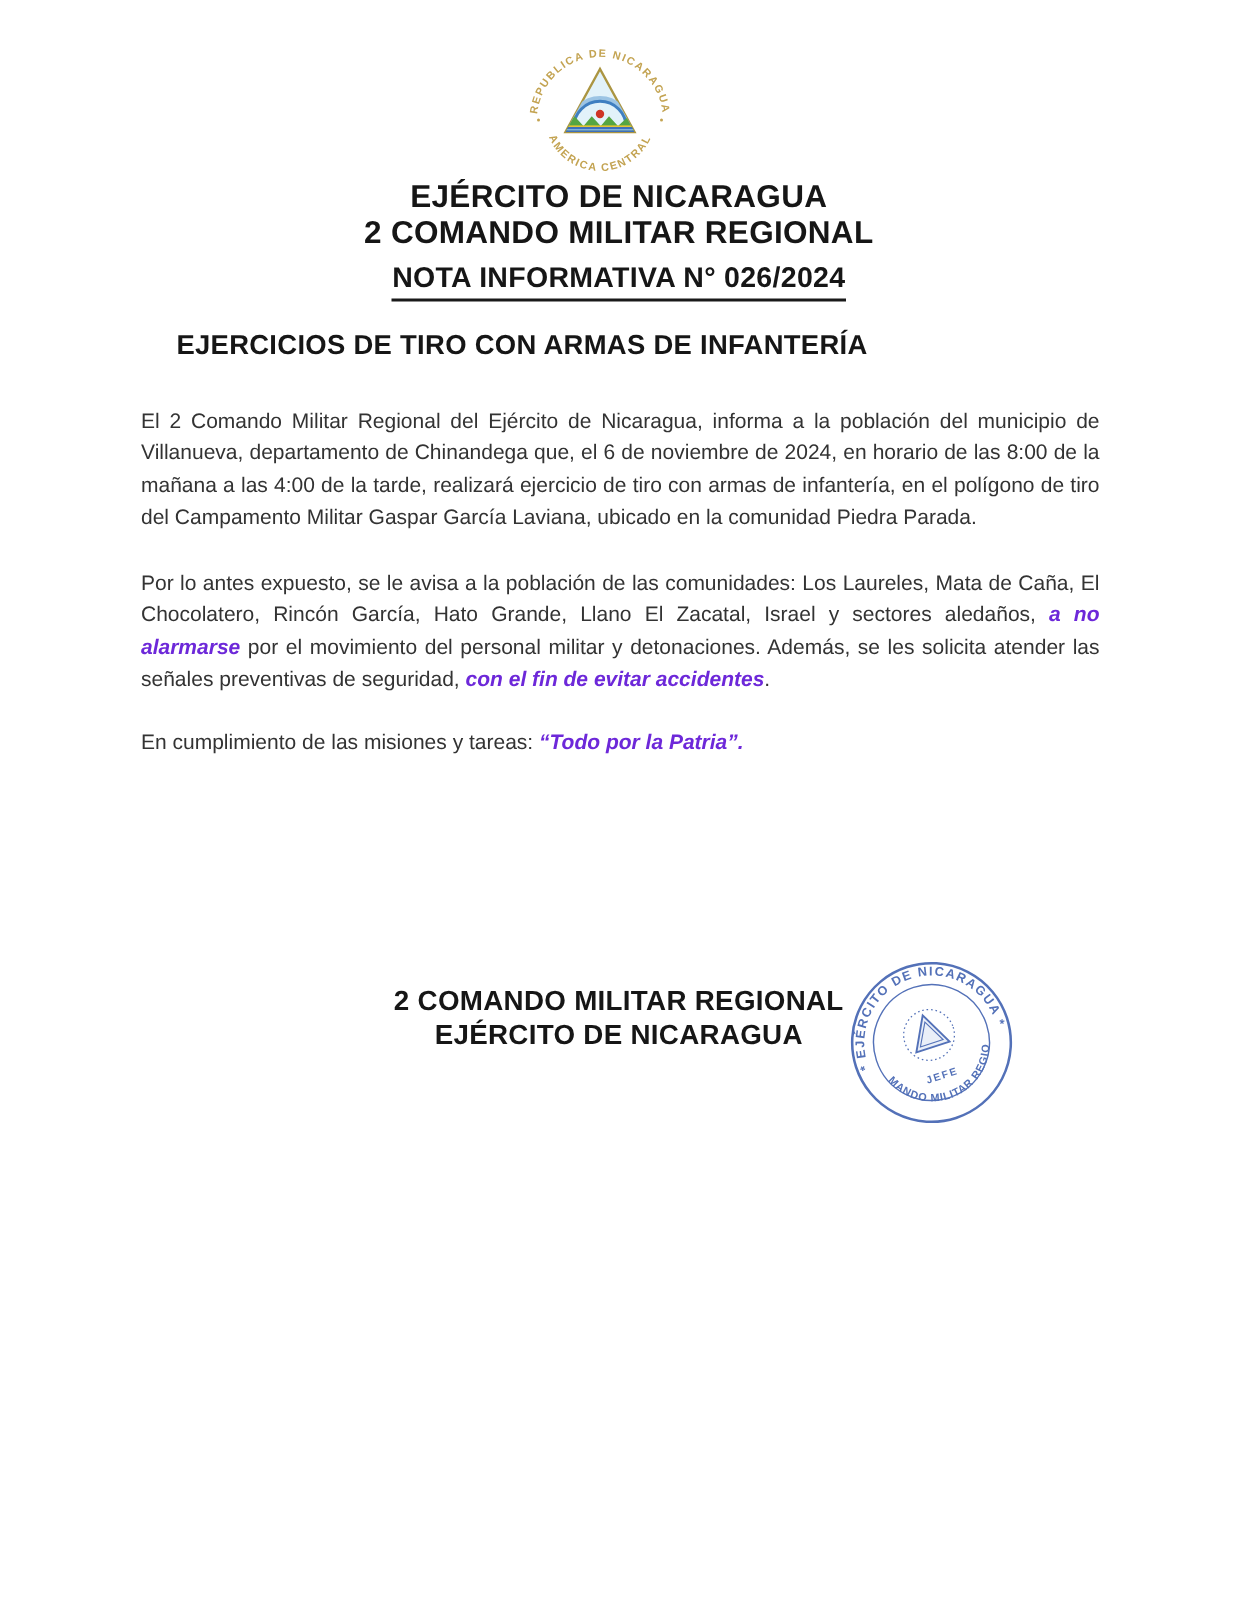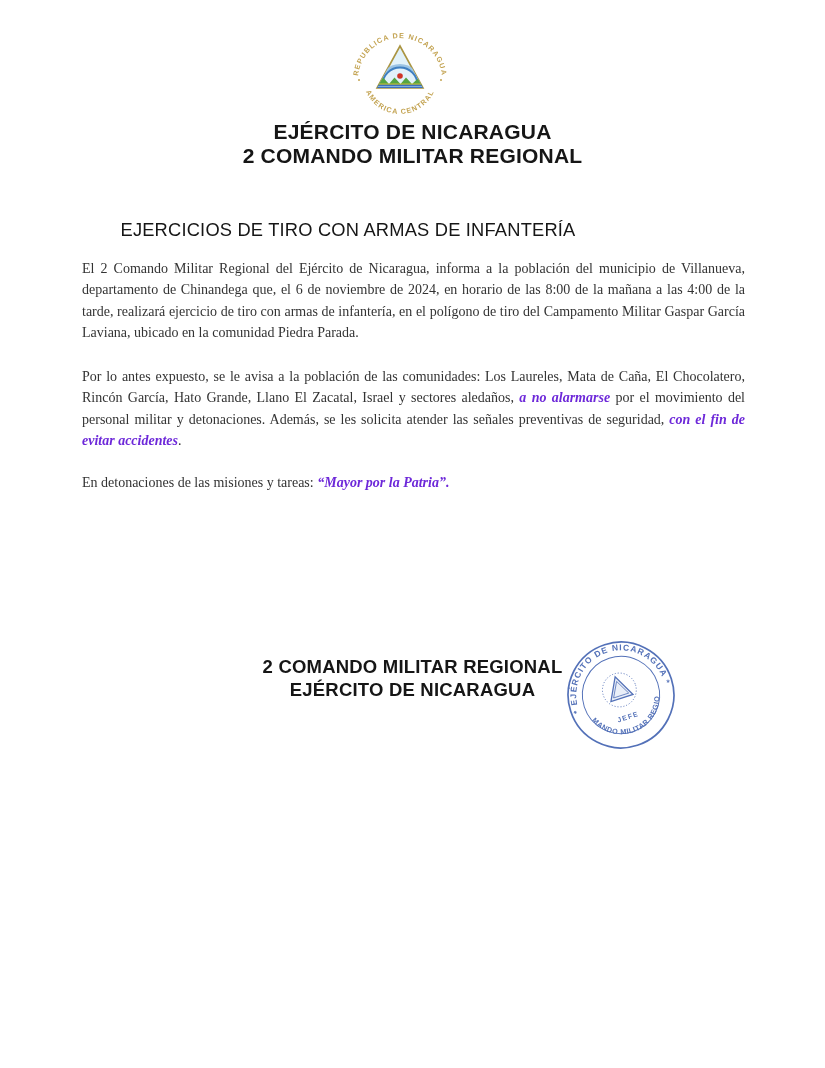--- a/index.html
+++ b/index.html
@@ -16,28 +16,28 @@
     position:absolute; top:120px; left:0; width:825px; text-align:center;
     font-size:21px; font-weight:bold; line-height:23.5px; color:#161616; letter-spacing:0.2px;
   }
   .note-number {
     position:absolute; top:175px; left:0; width:825px; text-align:center;
     font-size:19px; font-weight:bold; color:#161616; letter-spacing:0.2px;
   }
   .note-number .u { display:inline-block; border-bottom:2px solid #1a1a1a; padding-bottom:2px; }
   .subject {
     position:absolute; top:219px; left:0; width:696px; text-align:center;
-    font-size:18.3px; font-weight:normal; color:#161616; letter-spacing:0.2px;
+    font-size:18.3px; font-weight:bold; color:#161616; letter-spacing:0.2px;
   }
   
   .content {
     position:absolute; top:258px; left:82px; width:663px;
     font-size:14px; line-height:21.3px; text-align:justify; color:#333333;
   }
-  .content p { margin:0;font-family:Liberation Serif, serif; }
+  .content p { margin:12px; }
   .p1 { margin-bottom:23px !important; }
   .p2 { margin-bottom:21px !important; }
   .p3 { margin-bottom:16px !important; }
   .p4 { margin-bottom:19px !important; }
   .bi { font-weight:bold; font-style:italic; color:#6d28d9; }
   
   .signature {
     position:absolute; top:656px; left:0; width:825px; text-align:center;
     font-size:18.5px; font-weight:bold; line-height:22.5px; color:#161616; letter-spacing:0.2px;
   }
@@ -84,29 +84,32 @@
         </g>
       </g>
     </svg>
   </div>
 
   <div class="org-title">
     <div>EJÉRCITO DE NICARAGUA</div>
     <div>2 COMANDO MILITAR REGIONAL</div>
   </div>
 
+  <div class="note-number">
+    <span class="u">NOTA INFORMATIVA N° 026/2024</span>
+  </div>
 
   <div class="subject">EJERCICIOS DE TIRO CON ARMAS DE INFANTERÍA</div>
 
   <div class="content">
     <p class="p1"><span>El 2 Comando Militar Regional del Ejército de Nicaragua, informa a la población del municipio de Villanueva, departamento de Chinandega que, el 6 de noviembre de 2024, en horario de las 8:00 de la mañana a las 4:00 de la tarde, realizará ejercicio de tiro con armas de infantería, en el polígono de tiro del Campamento Militar Gaspar García Laviana, ubicado en la comunidad Piedra Parada.</span></p>
 
     <p class="p2"><span>Por lo antes expuesto, se le avisa a la población de las comunidades: Los Laureles, Mata de Caña, El Chocolatero, Rincón García, Hato Grande, Llano El Zacatal, Israel y sectores aledaños, </span><span class="bi">a no alarmarse</span><span> por el movimiento del personal militar y detonaciones. Además, se les solicita atender las señales preventivas de seguridad, </span><span class="bi">con el fin de evitar accidentes</span><span>.</span></p>
 
-    <p class="p3"><span>En detonaciones de las misiones y tareas: </span><span class="bi">“Mayor por la Patria”.</span></p>
+    <p class="p3"><span>En cumplimiento de las misiones y tareas: </span><span class="bi">“Todo por la Patria”.</span></p>
 
 
   </div>
 
   <div class="signature">
     <div>2 COMANDO MILITAR REGIONAL</div>
     <div>EJÉRCITO DE NICARAGUA</div>
   </div>
 
   <div class="seal">

